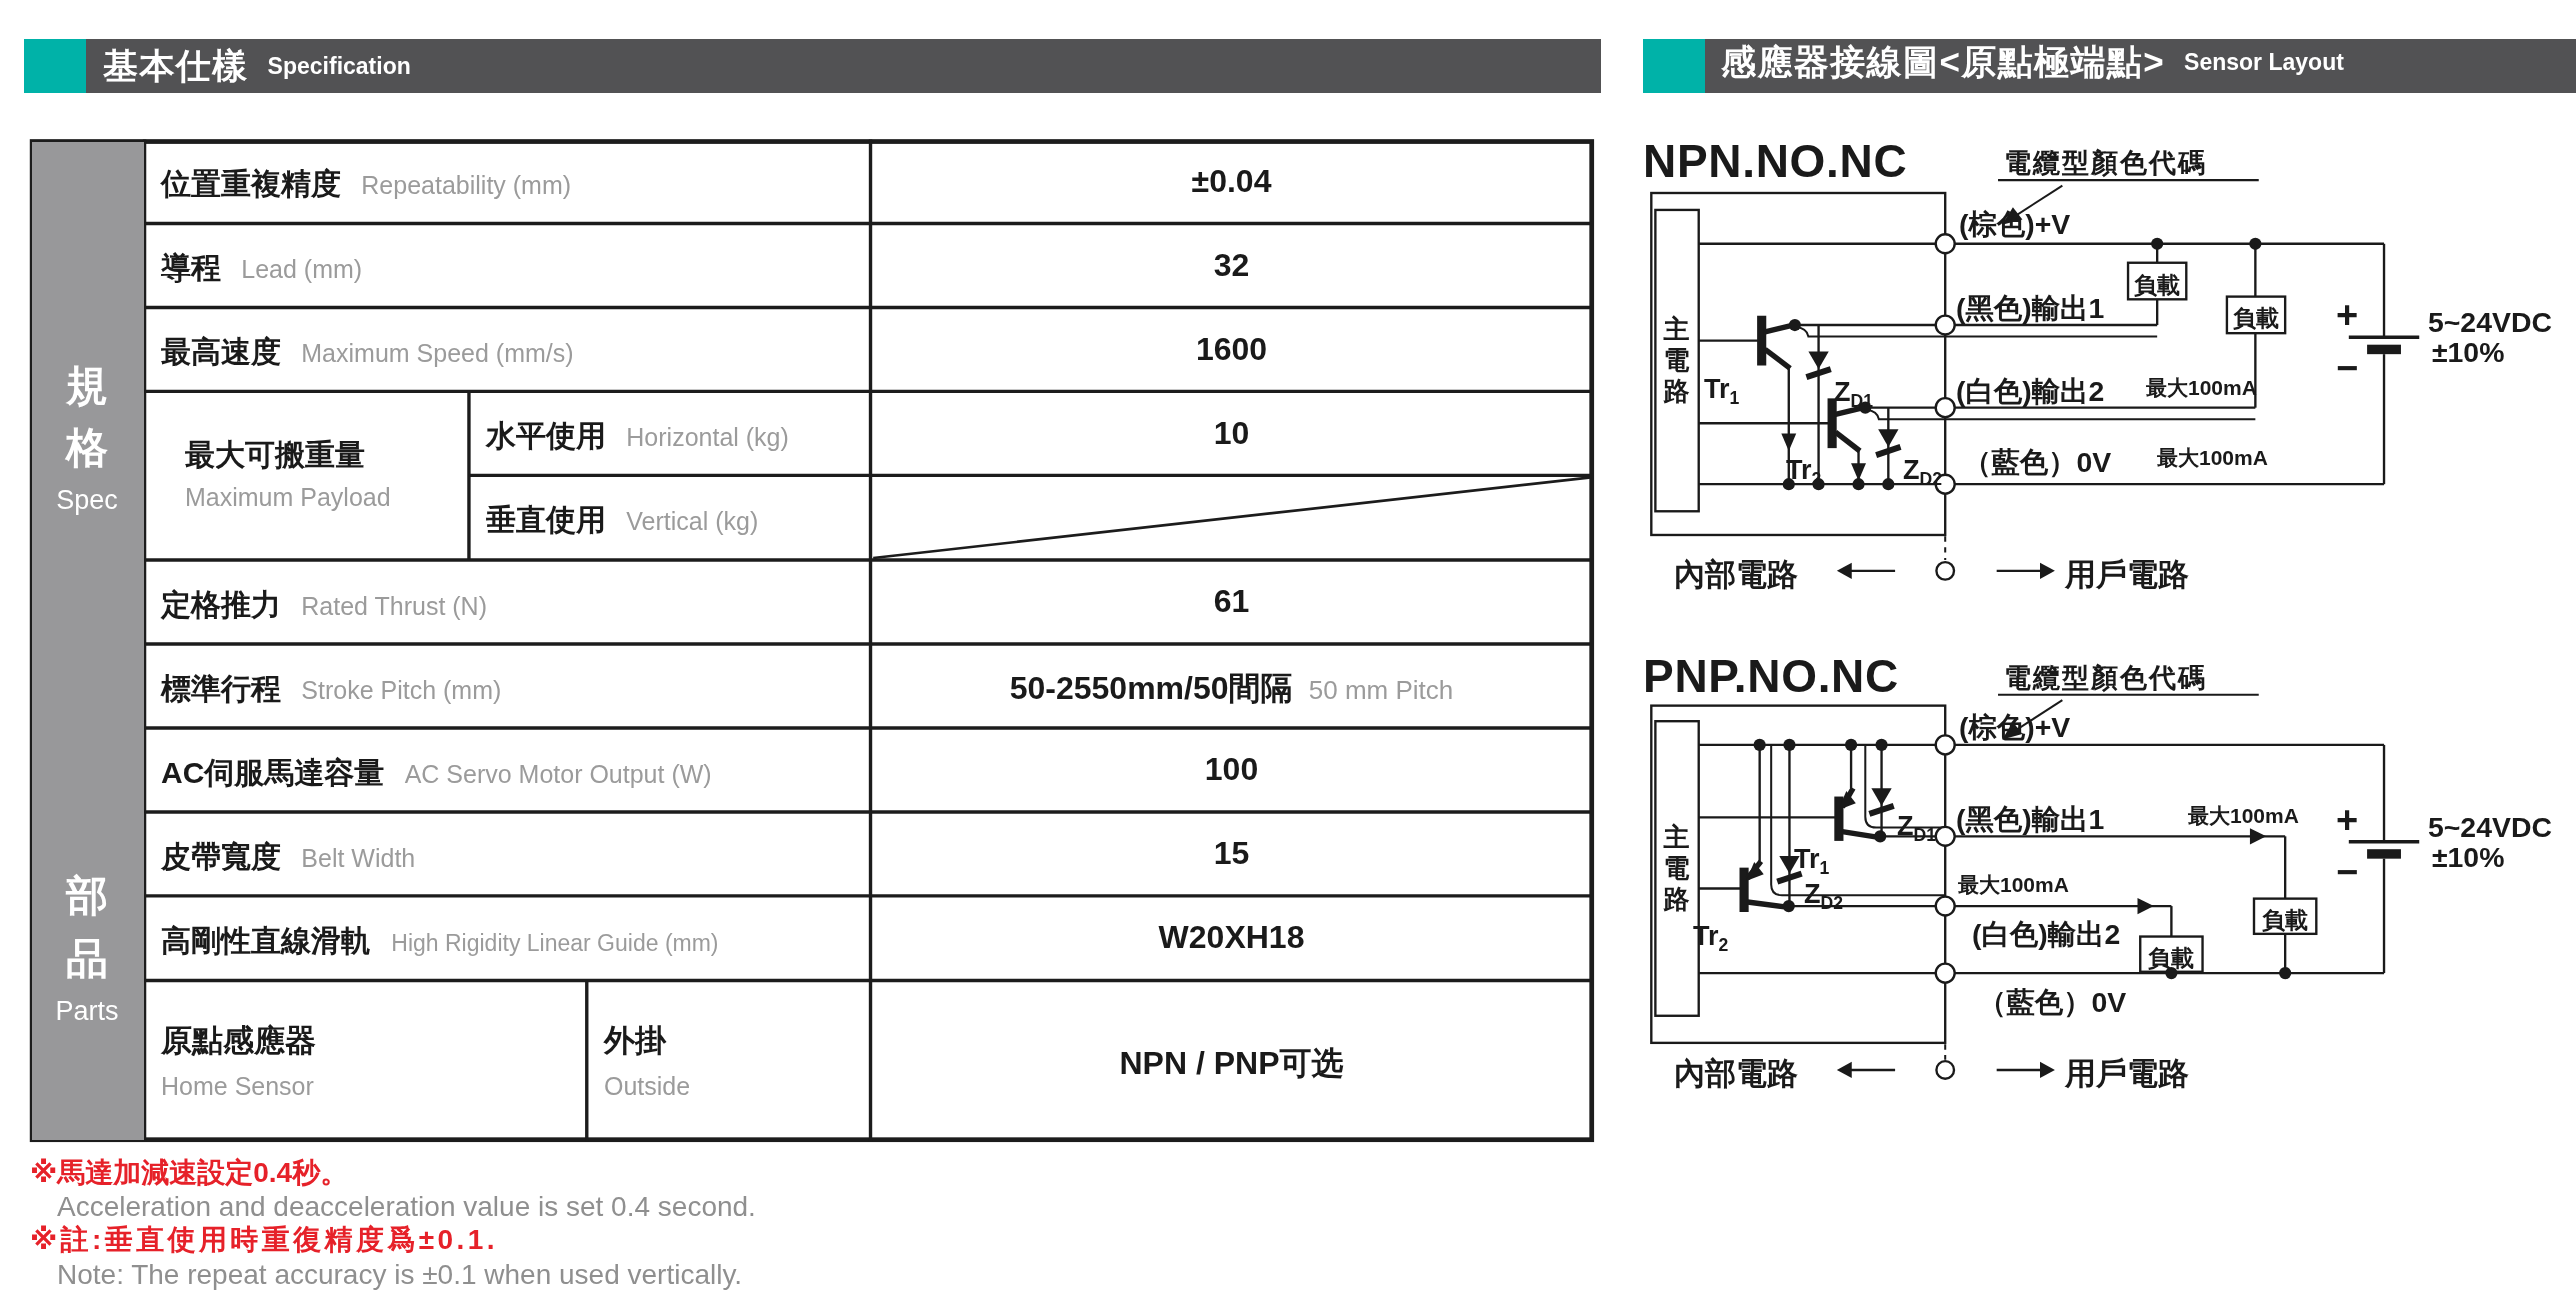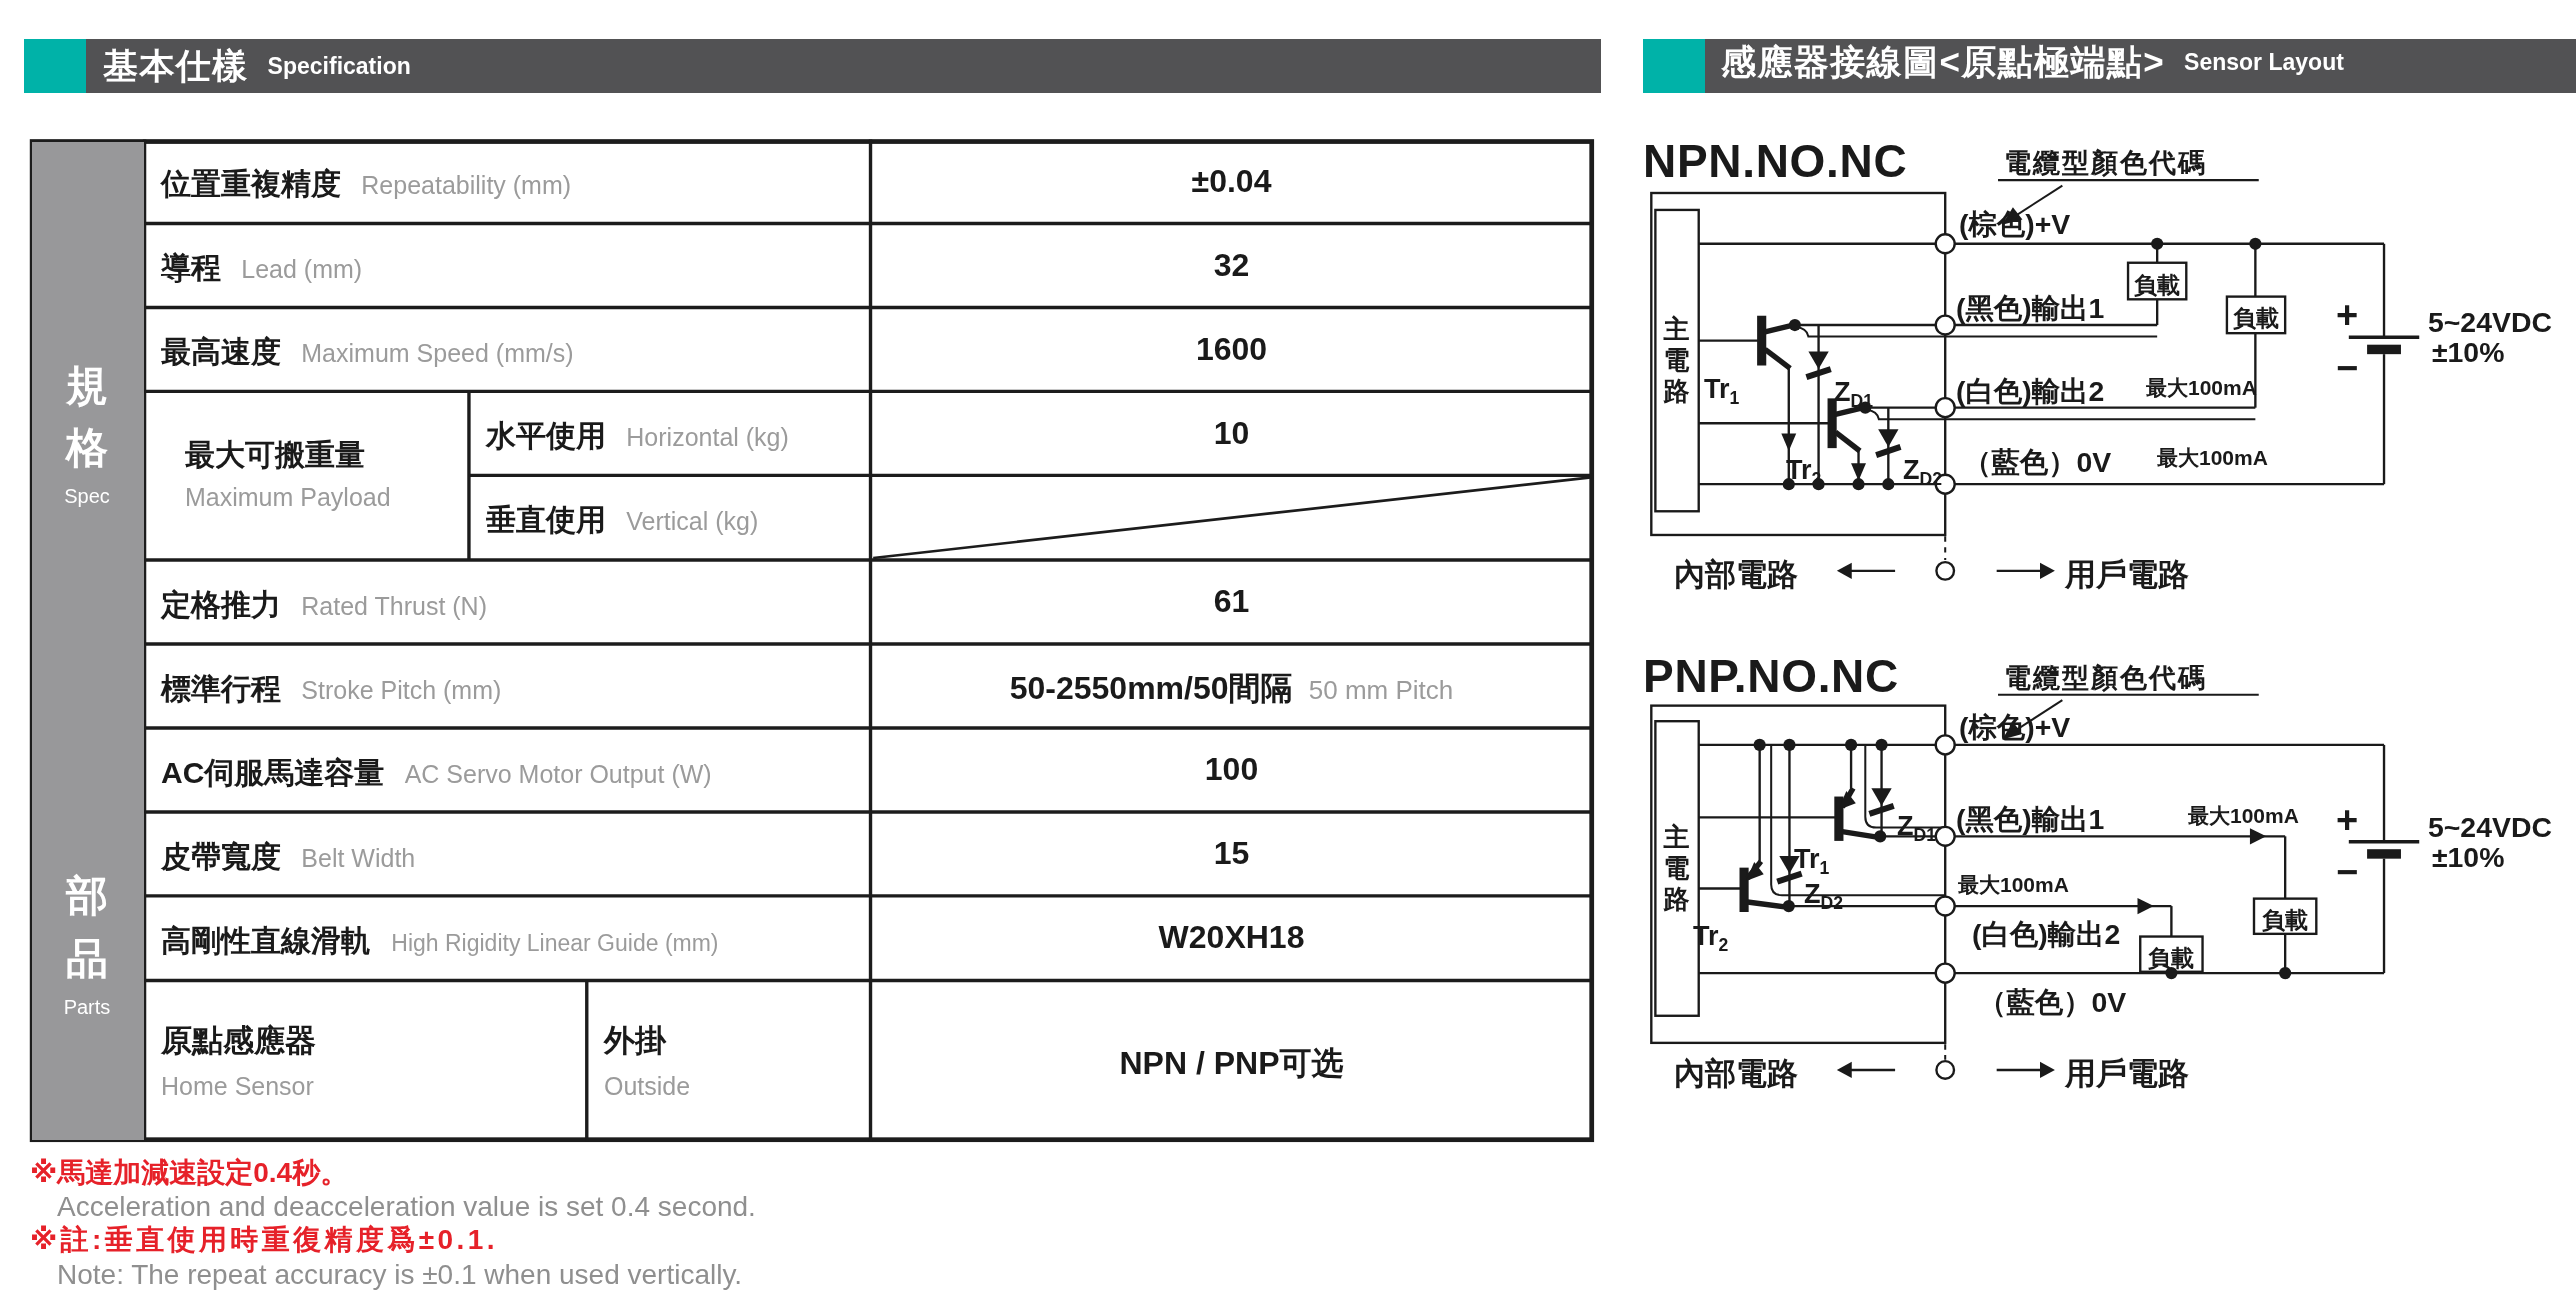--- a/index.html
+++ b/index.html
@@ -10,21 +10,21 @@
   .hdr-teal{background:#00b2a8;}
   .hdr-text{color:#fff;font-weight:bold;white-space:nowrap;}
   .hdr-zh{font-size:35px;letter-spacing:1.4px;}
   .hdr-en{font-size:23px;margin-left:19px;}
   .zh{font-size:30px;font-weight:600;white-space:nowrap;}
   .en{font-size:25px;color:#9b9b9b;font-weight:400;white-space:nowrap;}
   .row-label{display:flex;align-items:baseline;gap:20.3px;}
   .val{width:723px;text-align:center;font-size:32px;font-weight:600;white-space:nowrap;}
   .val .sub-en{font-size:26px;color:#9b9b9b;font-weight:500;margin-left:16.3px;}
   .side-zh{width:114px;text-align:center;color:#fff;font-size:42px;font-weight:700;}
-  .side-en{width:114px;text-align:center;color:#fff;font-size:20px;font-weight:400;}
+  .side-en{width:114px;text-align:center;color:#fff;font-size:27px;font-weight:400;}
   .note-zh{color:#e62129;font-size:28px;font-weight:600;white-space:nowrap;}
   .note-en{color:#8f8f8f;font-size:28px;white-space:nowrap;}
   .diag-title{font-size:46px;font-weight:800;letter-spacing:0.7px;white-space:nowrap;}
   .wire-label{font-size:28.4px;font-weight:600;white-space:nowrap;}
   .small-label{font-size:21px;font-weight:600;white-space:nowrap;}
   .load-label{font-size:23px;font-weight:700;text-align:center;white-space:nowrap;}
   .comp-label{font-size:27px;font-weight:700;white-space:nowrap;margin-top:27px;}
   .comp-label sub{font-size:17.6px;font-weight:700;}
   .vert-label{width:43px;text-align:center;font-size:26px;font-weight:600;line-height:31px;white-space:pre-line;}
   .cable-note{font-size:27px;font-weight:600;letter-spacing:2px;white-space:nowrap;}

